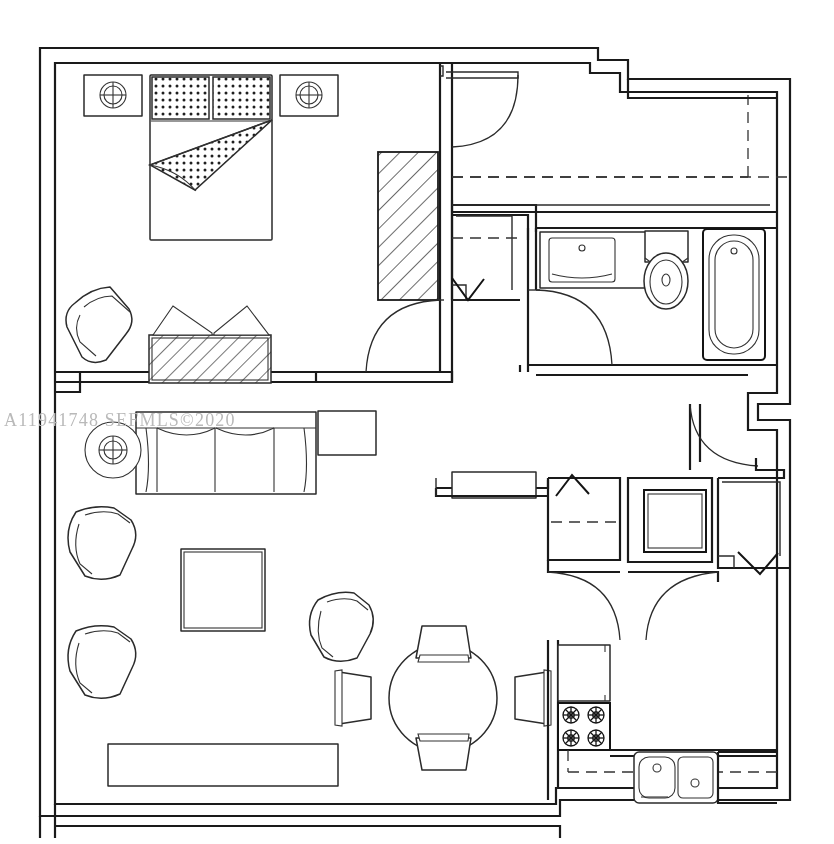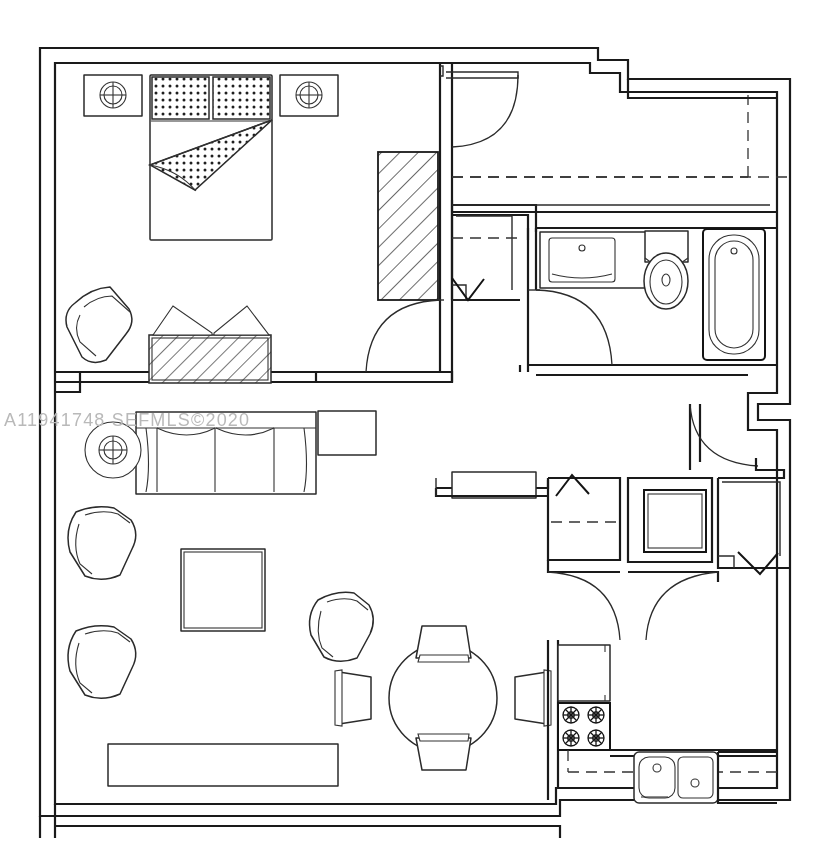--- a/index.html
+++ b/index.html
@@ -12,21 +12,21 @@
   .furn-thin{fill:#ffffff;stroke:#333333;stroke-width:1.1;}
   .furn-heavy{fill:#ffffff;stroke:#141414;stroke-width:2.0;}
   .nofill{fill:none;}
   .arc{fill:none;stroke:#2b2b2b;stroke-width:1.3;}
   .dash{fill:none;stroke:#333333;stroke-width:1.3;stroke-dasharray:11 7;}
   .dotfill{fill:url(#dotpat);stroke:#2b2b2b;stroke-width:1.5;}
   .hatchfill{fill:url(#hatch45);stroke:#2b2b2b;stroke-width:1.5;}
   .hatchwall{fill:url(#hatch45b);stroke:#1a1a1a;stroke-width:1.8;}
   #watermark{
     position:absolute;left:4px;top:410px;
-    font-family:Liberation Sans, sans-serif;
+    font-family:Liberation Serif, serif;
     font-size:18px;letter-spacing:1.2px;color:#b9b9b9;
     white-space:nowrap;user-select:none;pointer-events:none;
   }
 </style>
 </head>
 <body>
 
 <div id="plan-root">
 
   <svg id="floorplan-svg" viewBox="0 0 834 844" xmlns="http://www.w3.org/2000/svg">

